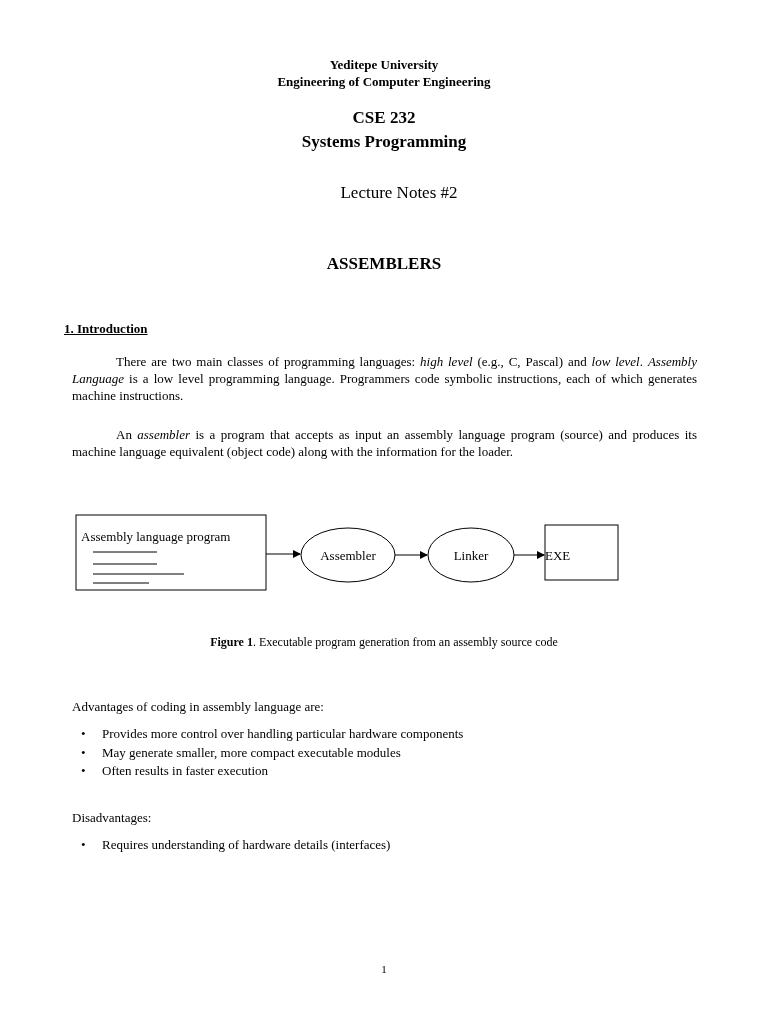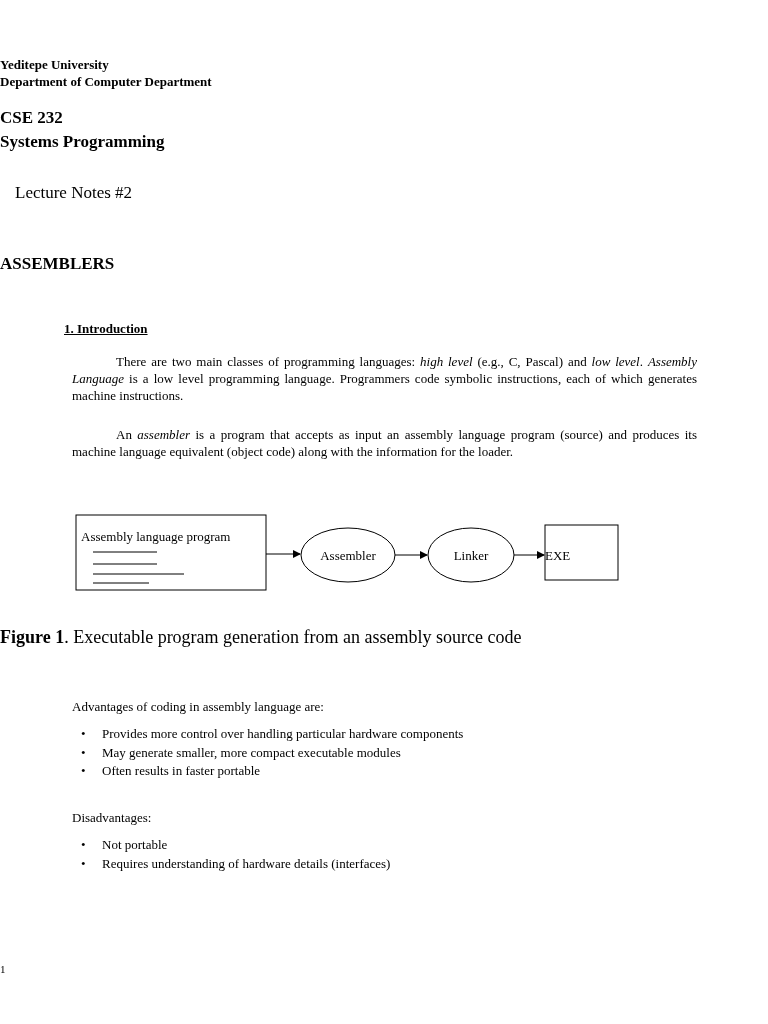--- a/index.html
+++ b/index.html
@@ -2,46 +2,46 @@
 <html><head>
 <meta charset="utf-8">
 <style>
   html, body { margin: 0; padding: 0; }
   body {
     width: 768px; height: 1024px; background: #ffffff; color: #000;
     font-family: "Liberation Serif", "DejaVu Serif", serif;
     position: relative; overflow: hidden;
   }
   .abs { position: absolute; }
-  .center { left: 0; width: 768px; }
+  .center { left: 0; width: 768px; text-align: center; }
   .h-small { font-size: 13px; font-weight: bold; line-height: 17px; }
   .h-large { font-size: 17px; font-weight: bold; line-height: 22px; }
   .h-lecture { font-size: 17px; line-height: 22px; }
   .section-heading { left: 64px; font-size: 13px; font-weight: bold; text-decoration: underline; }
   .para {
     left: 72px; width: 625px; font-size: 13px; line-height: 17px;
     text-align: justify; text-indent: 44px;
   }
   .para-plain { left: 72px; width: 625px; font-size: 13px; line-height: 18px; }
   ul.bullets { list-style: none; margin: 8px; padding: 0; }
   ul.bullets li { position: relative; padding-left: 22px; font-size: 13px; line-height: 18.5px; }
   ul.bullets li::before { content: "\2022"; position: absolute; left: 1px; top: 0; }
   .diagram { left: 0; top: 500px; width: 768px; height: 100px; }
   .d-text { font-size: 13px; }
-  .caption { font-size: 18px; }
+  .caption { font-size: 12px; margin-top: 8px; }
   .caption b { font-weight: bold; }
   .pagenum { font-size: 11px; }
 </style>
 </head>
 <body>
 
 <div>
 
   <div class="abs center h-small" style="top:56px;">Yeditepe University</div>
-  <div class="abs center h-small" style="top:73px;">Department of Computer Department</div>
+  <div class="abs center h-small" style="top:73px;">Engineering of Computer Engineering</div>
   <div class="abs center h-large" style="top:107px;">CSE 232</div>
   <div class="abs center h-large" style="top:131px;">Systems Programming</div>
   <div class="abs center h-lecture" style="top:182px;padding-left:15px;">Lecture Notes #2</div>
   <div class="abs center h-large" style="top:253px;">ASSEMBLERS</div>
 
   <div class="abs section-heading" style="top:321px;">1. Introduction</div>
 
   <p class="abs para" style="top:353px; margin:0;"><span>There are two main classes of programming languages: </span><i>high level</i><span> (e.g., C, Pascal) and </span><i>low level</i><span>. </span><i>Assembly Language</i><span> is a low level programming language. Programmers code symbolic instructions, each of which generates machine instructions.</span></p>
 
   <p class="abs para" style="top:426px; margin:0;"><span>An </span><i>assembler</i><span> is a program that accepts as input an assembly language program (source) and produces its machine language equivalent (object code) along with the information for the loader.</span></p>
@@ -70,23 +70,22 @@
     <div class="abs d-text" style="left:428px; top:48px; width:86px; text-align:center;">Linker</div>
     <div class="abs d-text" style="left:545px; top:48px; width:73px; ">EXE</div>
   </div>
 
   <div class="abs center caption" style="top:627px;"><b>Figure 1</b><span>. Executable program generation from an assembly source code</span></div>
 
   <div class="abs para-plain" style="top:698px;">Advantages of coding in assembly language are:</div>
   <ul class="abs bullets" style="left:72px; top:717px; width:625px;">
     <li>Provides more control over handling particular hardware components</li>
     <li>May generate smaller, more compact executable modules</li>
-    <li>Often results in faster portable</li>
+    <li>Often results in faster execution</li>
   </ul>
 
   <div class="abs para-plain" style="top:809px;">Disadvantages:</div>
   <ul class="abs bullets" style="left:72px; top:828px; width:625px;">
-    <li>Not portable</li>
     <li>Requires understanding of hardware details (interfaces)</li>
   </ul>
 
   <div class="abs center pagenum" style="top:963px;">1</div>
 </div>
 
 </body></html>

